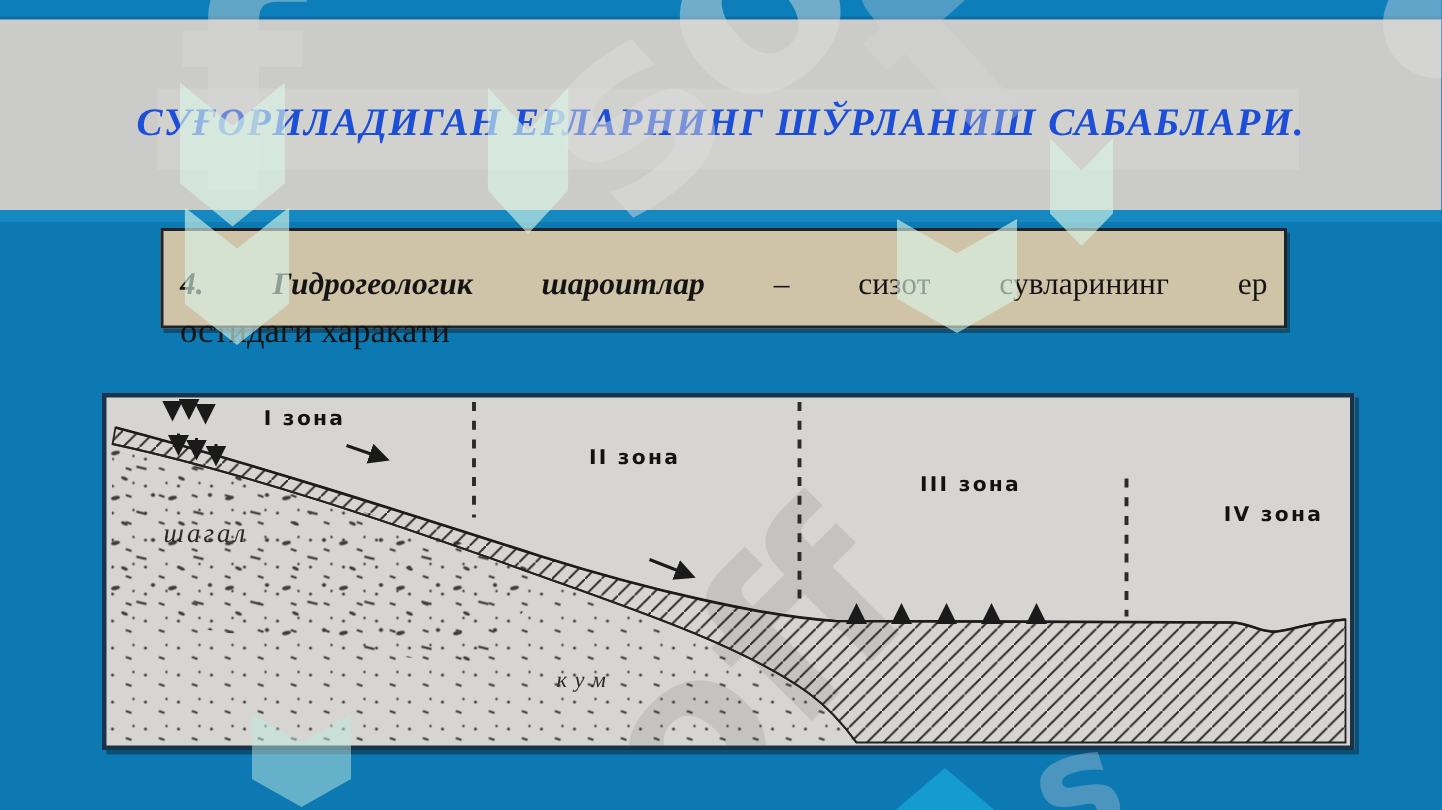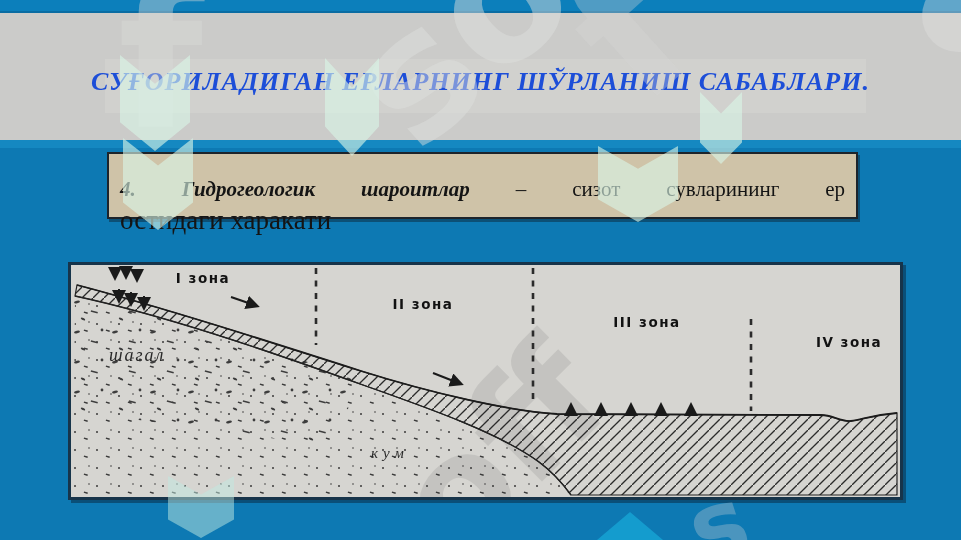--- a/index.html
+++ b/index.html
@@ -20,21 +20,21 @@
     letter-spacing:1px;margin:0;
   }
   
   .callout{
     position:absolute;left:107px;top:152px;width:751px;height:67px;box-sizing:border-box;
     background:#cfc3a8;border:2px solid #1d242b;
     box-shadow:2px 3px 0 rgba(10,30,45,.45);
     padding:20px 11px 0 11px;color:#141414;
   }
   .callout .l1{font-size:21px;line-height:31px;text-align:justify;text-align-last:justify;white-space:normal;}
-  .callout .l2{font-size:27px;line-height:31px;text-align:left;}
+  .callout .l2{font-size:23px;line-height:31px;text-align:left;}
   .callout .lead{font-weight:bold;font-style:italic;}
   
   .diagram{
     position:absolute;left:68px;top:262px;width:835px;height:238px;box-sizing:border-box;
     background:#d6d5d1;border:3px solid #17344a;
     box-shadow:3px 3px 0 rgba(6,28,48,.45);
     overflow:hidden;
   }
   .diagram svg{position:absolute;left:0;top:0;z-index:2;}
   .zone-text{font-family:"DejaVu Sans", sans-serif;font-weight:bold;font-size:13.5px;fill:#121212;letter-spacing:1.5px;}

